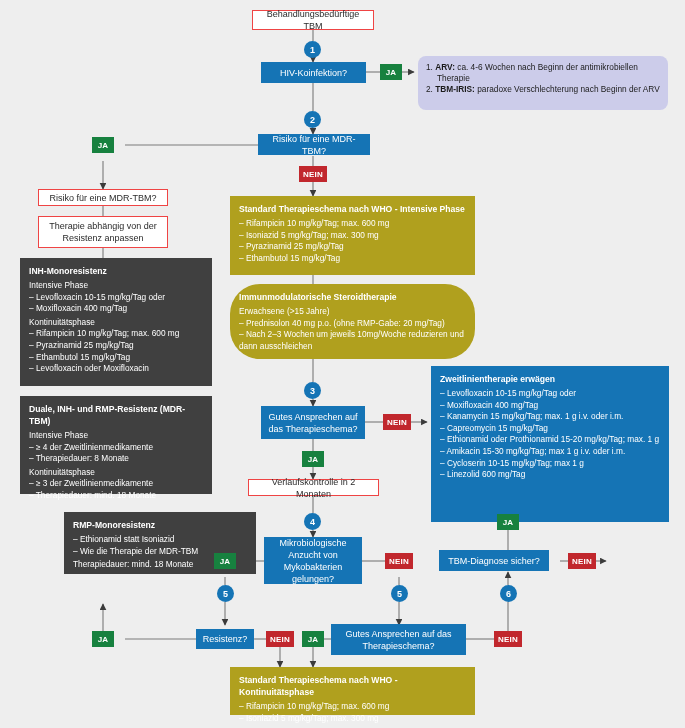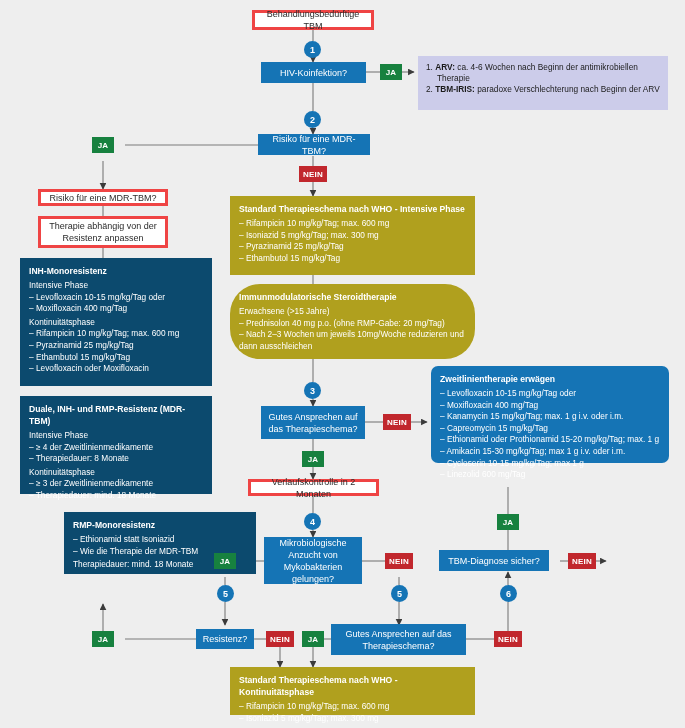--- a/index.html
+++ b/index.html
@@ -10,47 +10,47 @@
     position:relative;overflow:hidden;
     -webkit-font-smoothing:antialiased;
   }
   #canvas{position:absolute;left:0;top:0;width:685px;height:728px;}
   svg.lines{position:absolute;left:0;top:0;width:685px;height:728px;pointer-events:none;}
 
   .node{position:absolute;box-sizing:border-box;}
 
   
   .white{
-    background:#ffffff;border:3px solid #ef4444;
+    background:#ffffff;border:1px solid #ef4444;
     color:#2b2b2b;font-size:9px;line-height:12px;
     display:flex;align-items:center;justify-content:center;
     text-align:center;padding:2px 4px;
   }
   
   .blue{
     background:#1574b5;color:#ffffff;font-size:9px;line-height:12px;
     display:flex;align-items:center;justify-content:center;
     text-align:center;padding:2px 5px;
   }
   
   .orange{
-    background:#0c4a6e;color:#ffffff;padding:7px 9px;
+    background:#404040;color:#ffffff;padding:7px 9px;
   }
   
   .olive{
     background:#b0a01e;color:#ffffff;padding:7px 9px;
   }
   
   .bluepanel{
     background:#1574b5;color:#ffffff;padding:7px 9px;
   }
   
   .lav{
     background:#ccccea;color:#1b1b1b;padding:6px 8px;
-    font-size:8.3px;line-height:11.2px;
+    font-size:8.3px;line-height:11.2px;border-radius:8px;
   }
 
   .ttl{font-weight:bold;font-size:8.6px;line-height:12px;margin-bottom:3px;display:block;}
   .ln{font-size:8.3px;line-height:11.6px;display:block;white-space:nowrap;}
   .sub{font-size:8.3px;line-height:11.6px;display:block;margin-top:2px;}
 
   
   .tag{
     position:absolute;box-sizing:border-box;
     color:#fff;font-size:8px;font-weight:bold;letter-spacing:.2px;
@@ -261,21 +261,21 @@
   </div>
 
   <div class="tag nein" style="left:383px;top:414px;">
       <span>NEIN</span>
     </div>
 
   <div class="tag ja" style="left:302px;top:451px;">
       <span>JA</span>
     </div>
 
-  <div class="node bluepanel" style="left:431px;top:366px;width:238px;height:97px;border-radius:7px;">
+  <div class="node bluepanel" style="left:431px;top:366px;width:238px;height:156px;">
     <span class="ttl">Zweitlinientherapie erwägen</span>
     <span class="ln">– Levofloxacin 10-15 mg/kg/Tag oder</span>
     <span class="ln">– Moxifloxacin 400 mg/Tag</span>
     <span class="ln">– Kanamycin 15 mg/kg/Tag; max. 1 g i.v. oder i.m.</span>
     <span class="ln">– Capreomycin 15 mg/kg/Tag</span>
     <span class="ln">– Ethionamid oder Prothionamid 15-20 mg/kg/Tag; max. 1 g</span>
     <span class="ln">– Amikacin 15-30 mg/kg/Tag; max 1 g i.v. oder i.m.</span>
     <span class="ln">– Cycloserin 10-15 mg/kg/Tag; max 1 g</span>
     <span class="ln">– Linezolid 600 mg/Tag</span>
   </div>

